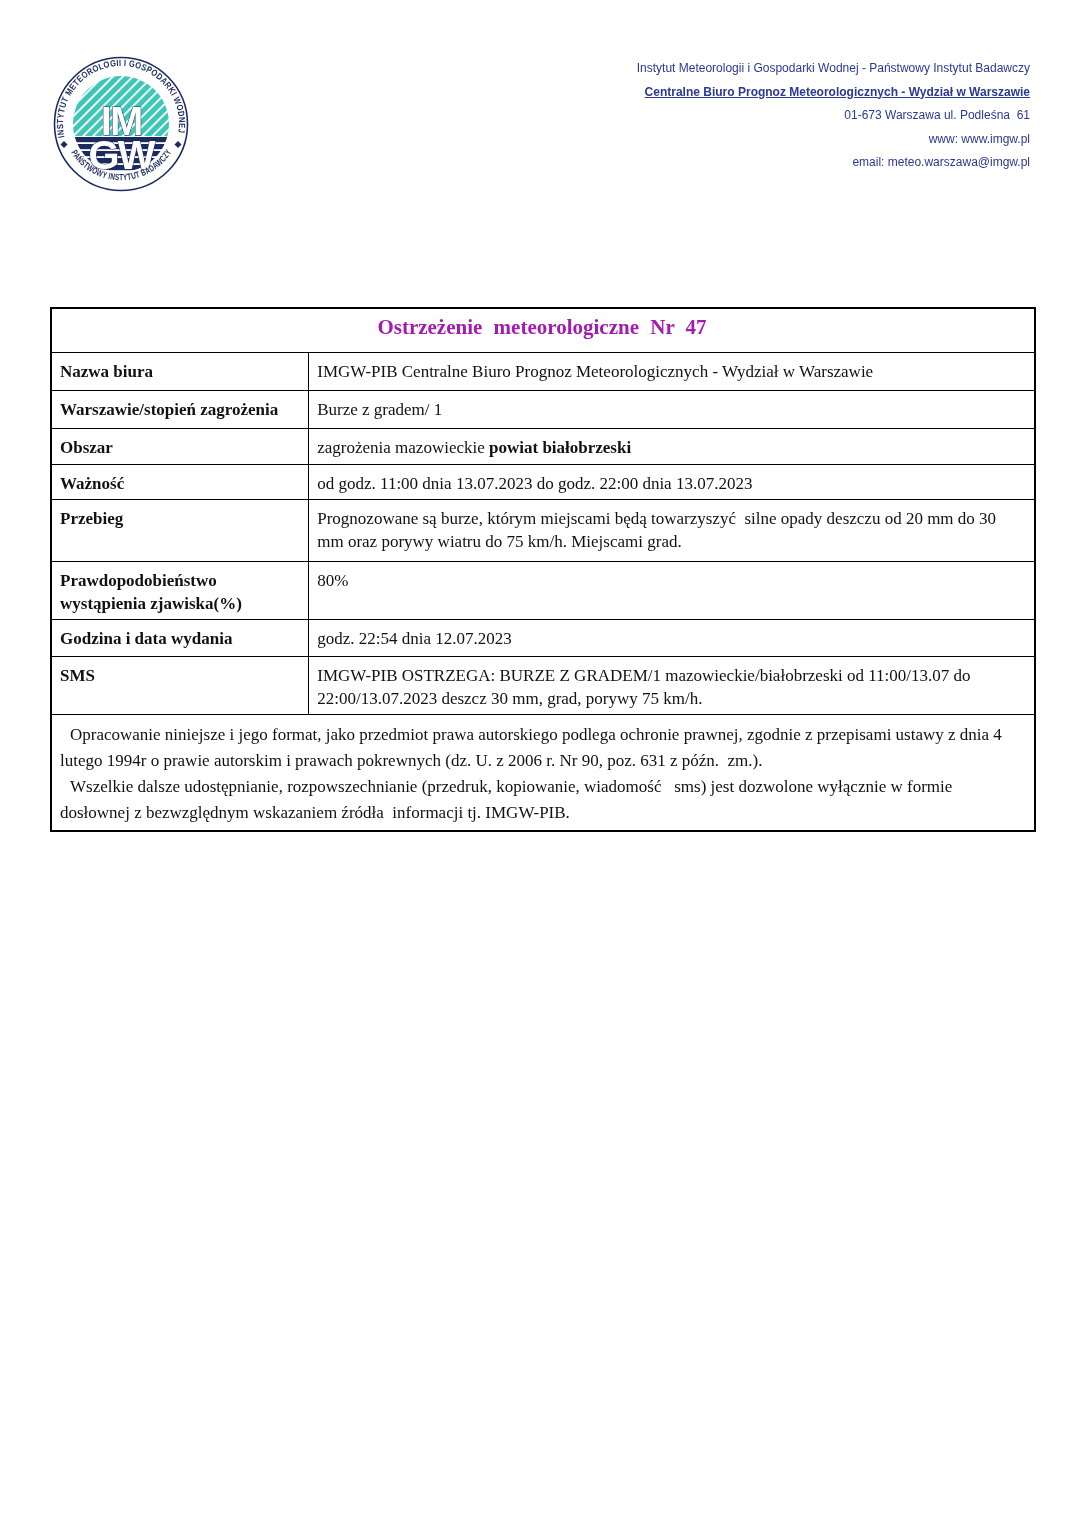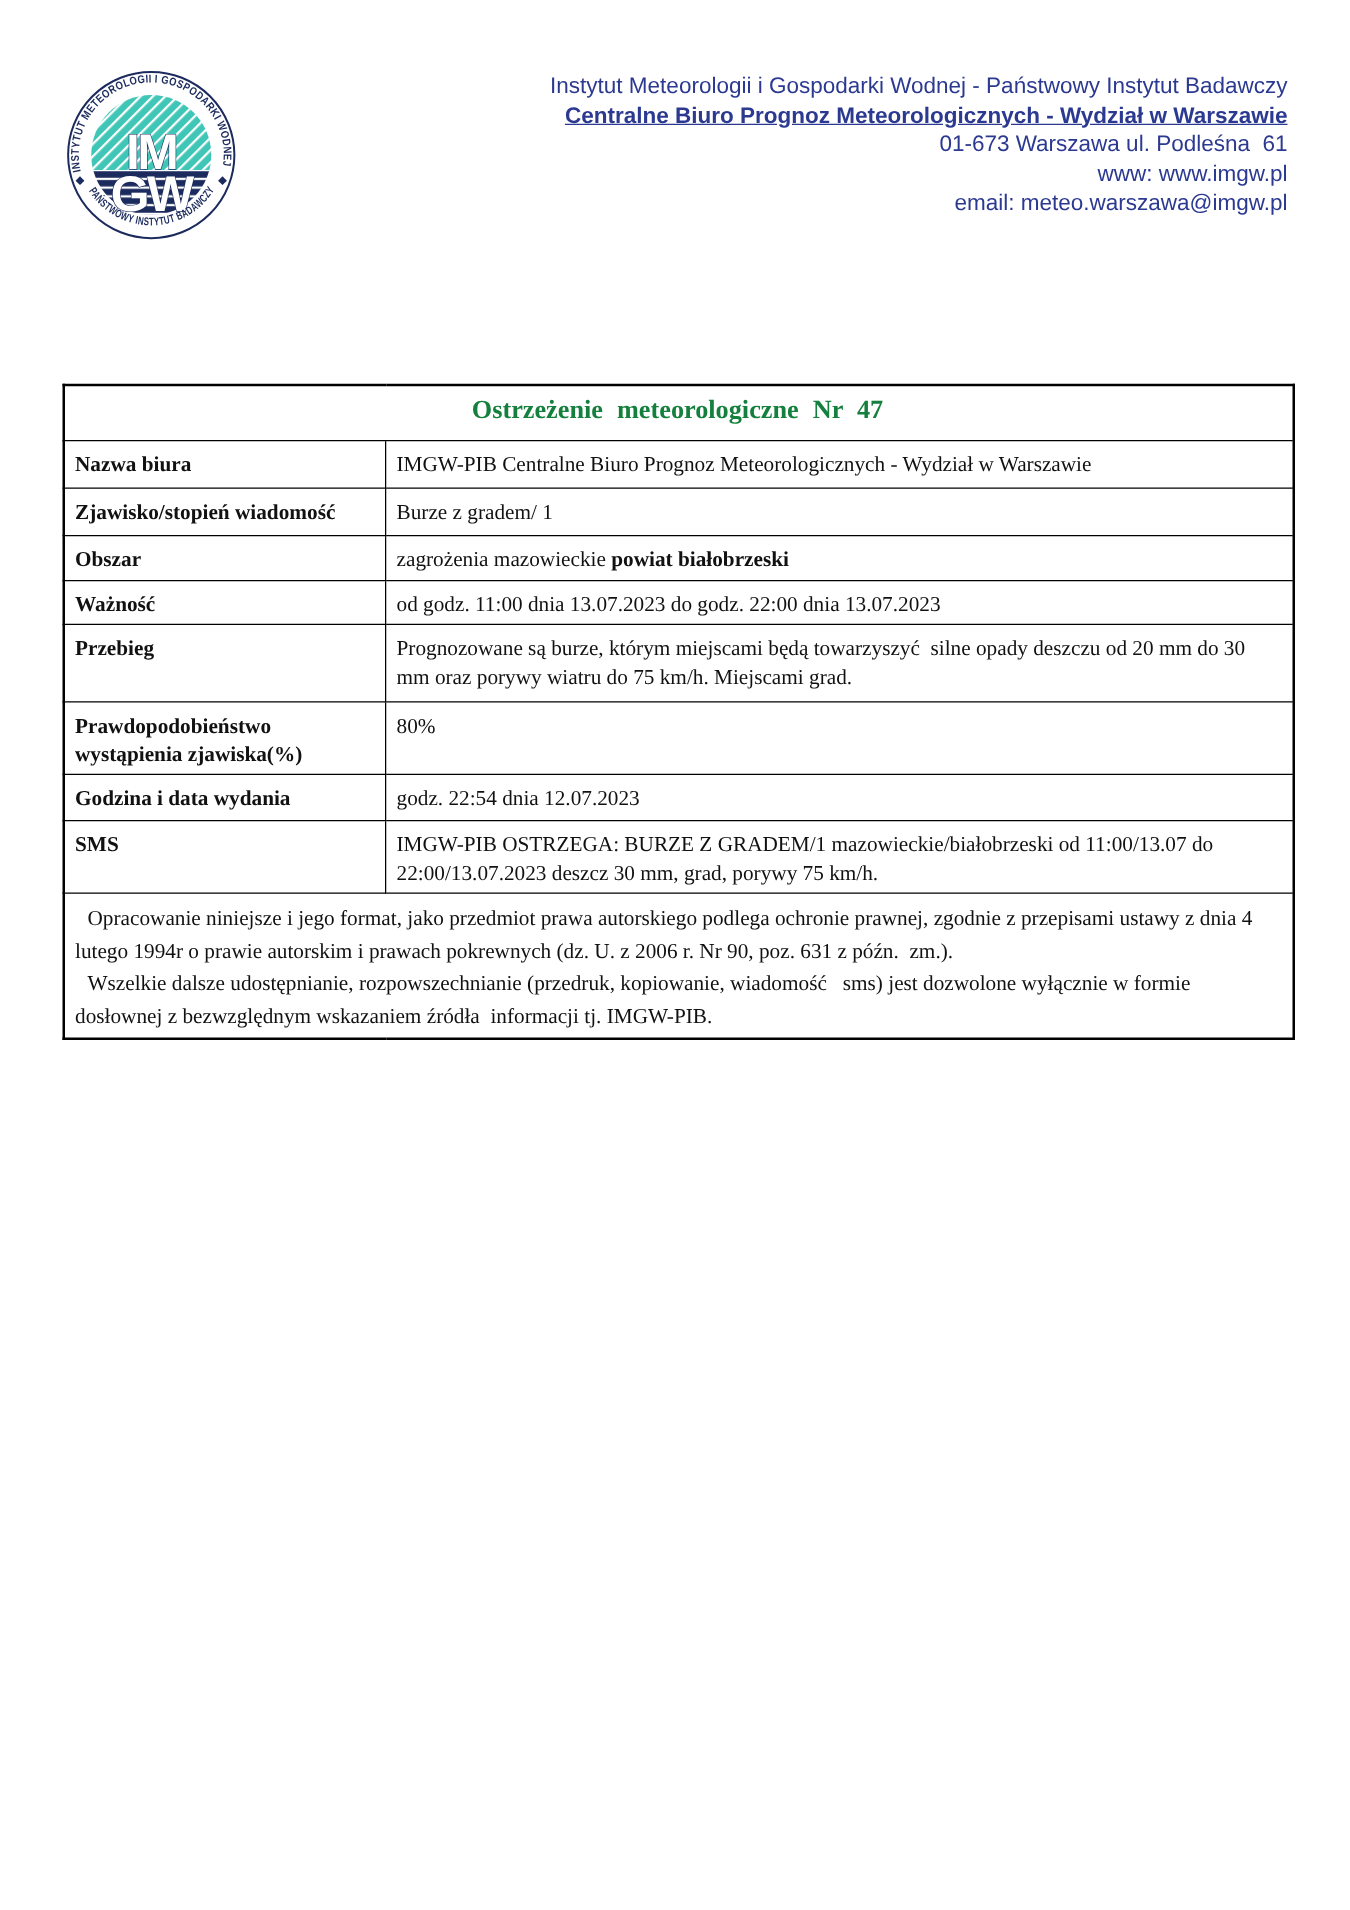--- a/index.html
+++ b/index.html
@@ -11,21 +11,21 @@
     color: #111111;
   }
 
   
   .doc-header { position: absolute; left: 0; top: 0; width: 1080px; height: 240px; }
   .logo-wrap { position: absolute; left: 53px; top: 56px; width: 136px; height: 136px; }
   .header-contact {
     position: absolute; right: 50px; top: 57px;
     text-align: right;
     font-family: "Liberation Sans", sans-serif;
-    font-size: 18px; line-height: 23.5px;
+    font-size: 12px; line-height: 23.5px;
     color: #2B3990;
     white-space: nowrap;
   }
   .header-contact .bold-line { font-weight: bold; text-decoration: underline; }
 
   
   .warning-table-wrap { position: absolute; left: 50px; top: 307px; width: 986px; }
   table.warning {
     width: 100%;
     border-collapse: collapse;
@@ -35,21 +35,21 @@
   }
   table.warning td {
     border: 1px solid #000000;
     vertical-align: top;
     padding: 7px 10px 4px 8px;
   }
   td.title-cell {
     text-align: center;
     font-weight: bold;
     font-size: 21px;
-    color: #15803d;
+    color: #a21caf;
     word-spacing: 6px;
     padding-top: 10px;
   }
   td.lbl { font-weight: bold; }
   td.val { padding-left: 11px; }
   .seg-bold { font-weight: bold; }
   td.footer-cell { padding: 9px 14px 6px 8px; margin-top: 35px; }
   td.footer-cell p { text-indent: 10px; margin: 0; line-height: 26px; }
 
   
@@ -131,21 +131,21 @@
         <tr style="height:44px">
       <td class="title-cell" colspan="2">Ostrzeżenie meteorologiczne Nr 47</td>
     </tr>
 
     <tr style="height:38px">
       <td class="lbl">Nazwa biura</td>
       <td class="val">IMGW-PIB Centralne Biuro Prognoz Meteorologicznych - Wydział w Warszawie</td>
     </tr>
 
     <tr style="height:38px">
-      <td class="lbl">Zjawisko/stopień wiadomość</td>
+      <td class="lbl">Warszawie/stopień zagrożenia</td>
       <td class="val">Burze z gradem/ 1</td>
     </tr>
 
     <tr style="height:36px">
       <td class="lbl">Obszar</td>
       <td class="val"><span>zagrożenia mazowieckie</span> <span class="seg-bold">powiat białobrzeski</span></td>
     </tr>
 
     <tr style="height:34px">
       <td class="lbl">Ważność</td>

